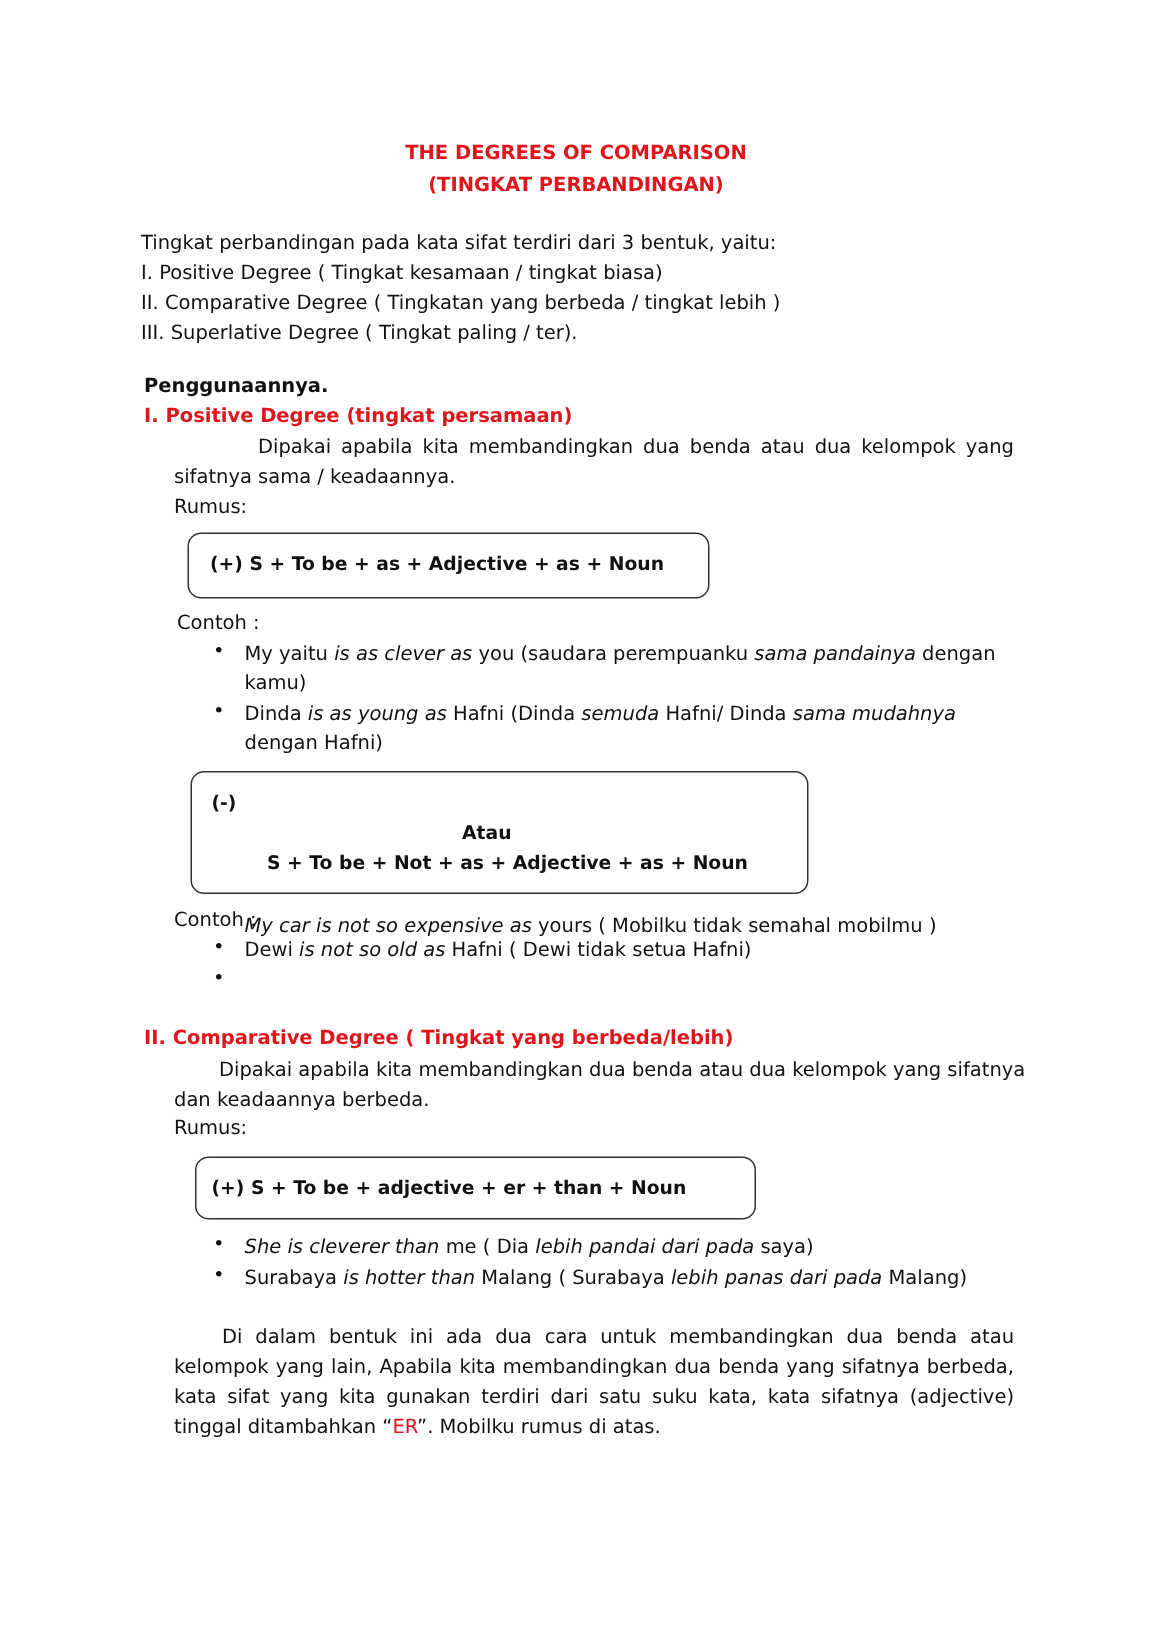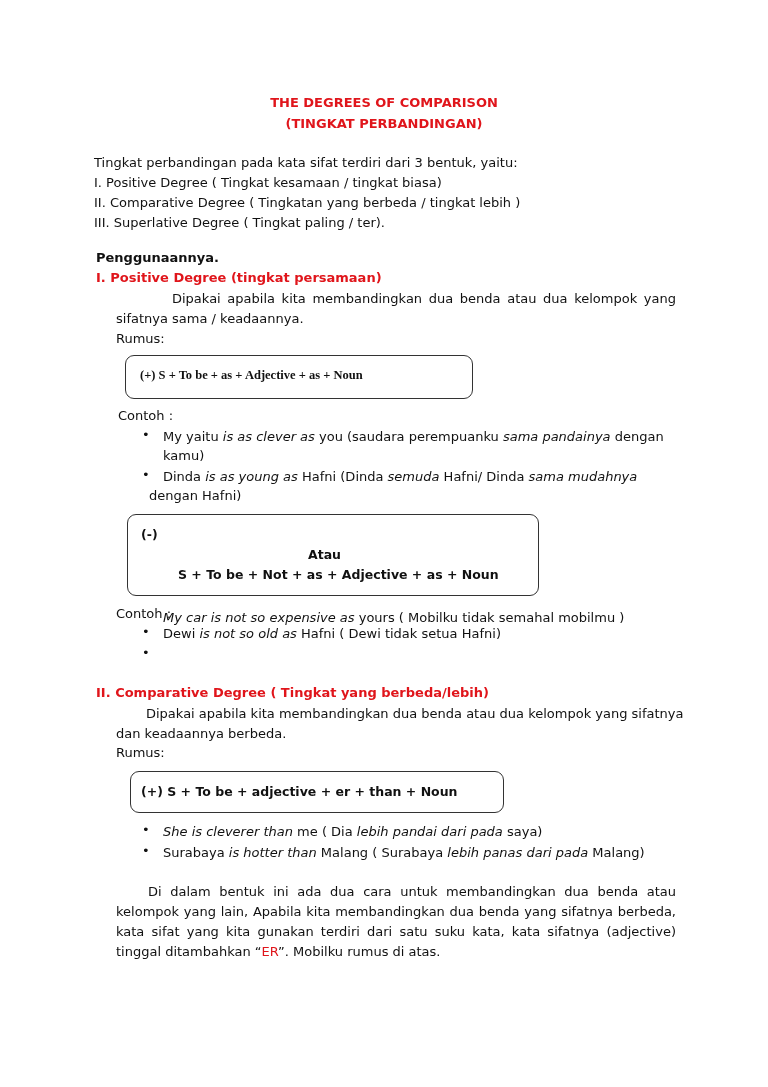--- a/index.html
+++ b/index.html
@@ -28,37 +28,37 @@
 <div class="abs txt" style="left:94px; top:193px;">II.  Comparative Degree ( Tingkatan yang berbeda / tingkat lebih )</div>
 <div class="abs txt" style="left:94px; top:213px;">III. Superlative Degree ( Tingkat paling / ter).</div>
 
 <div class="abs txt bold" style="left:96px; top:248px;">Penggunaannya.</div>
 
 <div class="abs red-h" style="left:96px; top:270px;">I.  Positive Degree (tingkat persamaan)</div>
 <div class="abs txt just" style="left:116px; width:560px; top:289px; text-indent:56px;">Dipakai apabila kita membandingkan dua benda atau dua kelompok yang</div>
 <div class="abs txt" style="left:116px; top:309px;">sifatnya sama / keadaannya.</div>
 <div class="abs txt" style="left:116px; top:329px;">Rumus:</div>
 
-<div class="box" style="left:125px; top:355px; width:346px; height:42px;font-family:Liberation Serif, serif;">
+<div class="box" style="left:125px; top:355px; width:346px; height:42px;">
   <div class="abs formula" style="left:14px; top:12px;">(+)  S + To be + as + Adjective + as + Noun</div>
 </div>
 
 <div class="abs txt" style="left:118px; top:406px;">Contoh :</div>
 
 <div class="bullet" style="left:142px; top:427px;">•</div>
 <div class="abs txt" style="left:163px; top:427px;">
   <span>My yaitu </span><i>is  as clever as</i><span> you (saudara perempuanku </span><i>sama pandainya</i><span> dengan</span>
 </div>
 <div class="abs txt" style="left:163px; top:446px;">kamu)</div>
 
 <div class="bullet" style="left:142px; top:467px;">•</div>
 <div class="abs txt" style="left:163px; top:467px;">
   <span>Dinda </span><i>is as young as</i><span> Hafni (Dinda </span><i>semuda</i><span> Hafni/ Dinda </span><i>sama mudahnya</i>
 </div>
-<div class="abs txt" style="left:149px; top:486px;">dengan Hafni)</div>
+<div class="abs txt" style="left:163px; top:486px;">dengan Hafni)</div>
 
 <div class="box" style="left:127px; top:514px; width:410px; height:80px;">
   <div class="abs formula" style="left:13px; top:12px;">(-)</div>
   <div class="abs formula" style="left:180px; top:32px;">Atau</div>
   <div class="abs formula" style="left:50px; top:52px;">S + To be + Not + as + Adjective + as + Noun</div>
 </div>
 
 <div class="abs txt" style="left:116px; top:604px;">Contoh :</div>
 
 <div class="bullet" style="left:142px; top:624px;">•</div>

